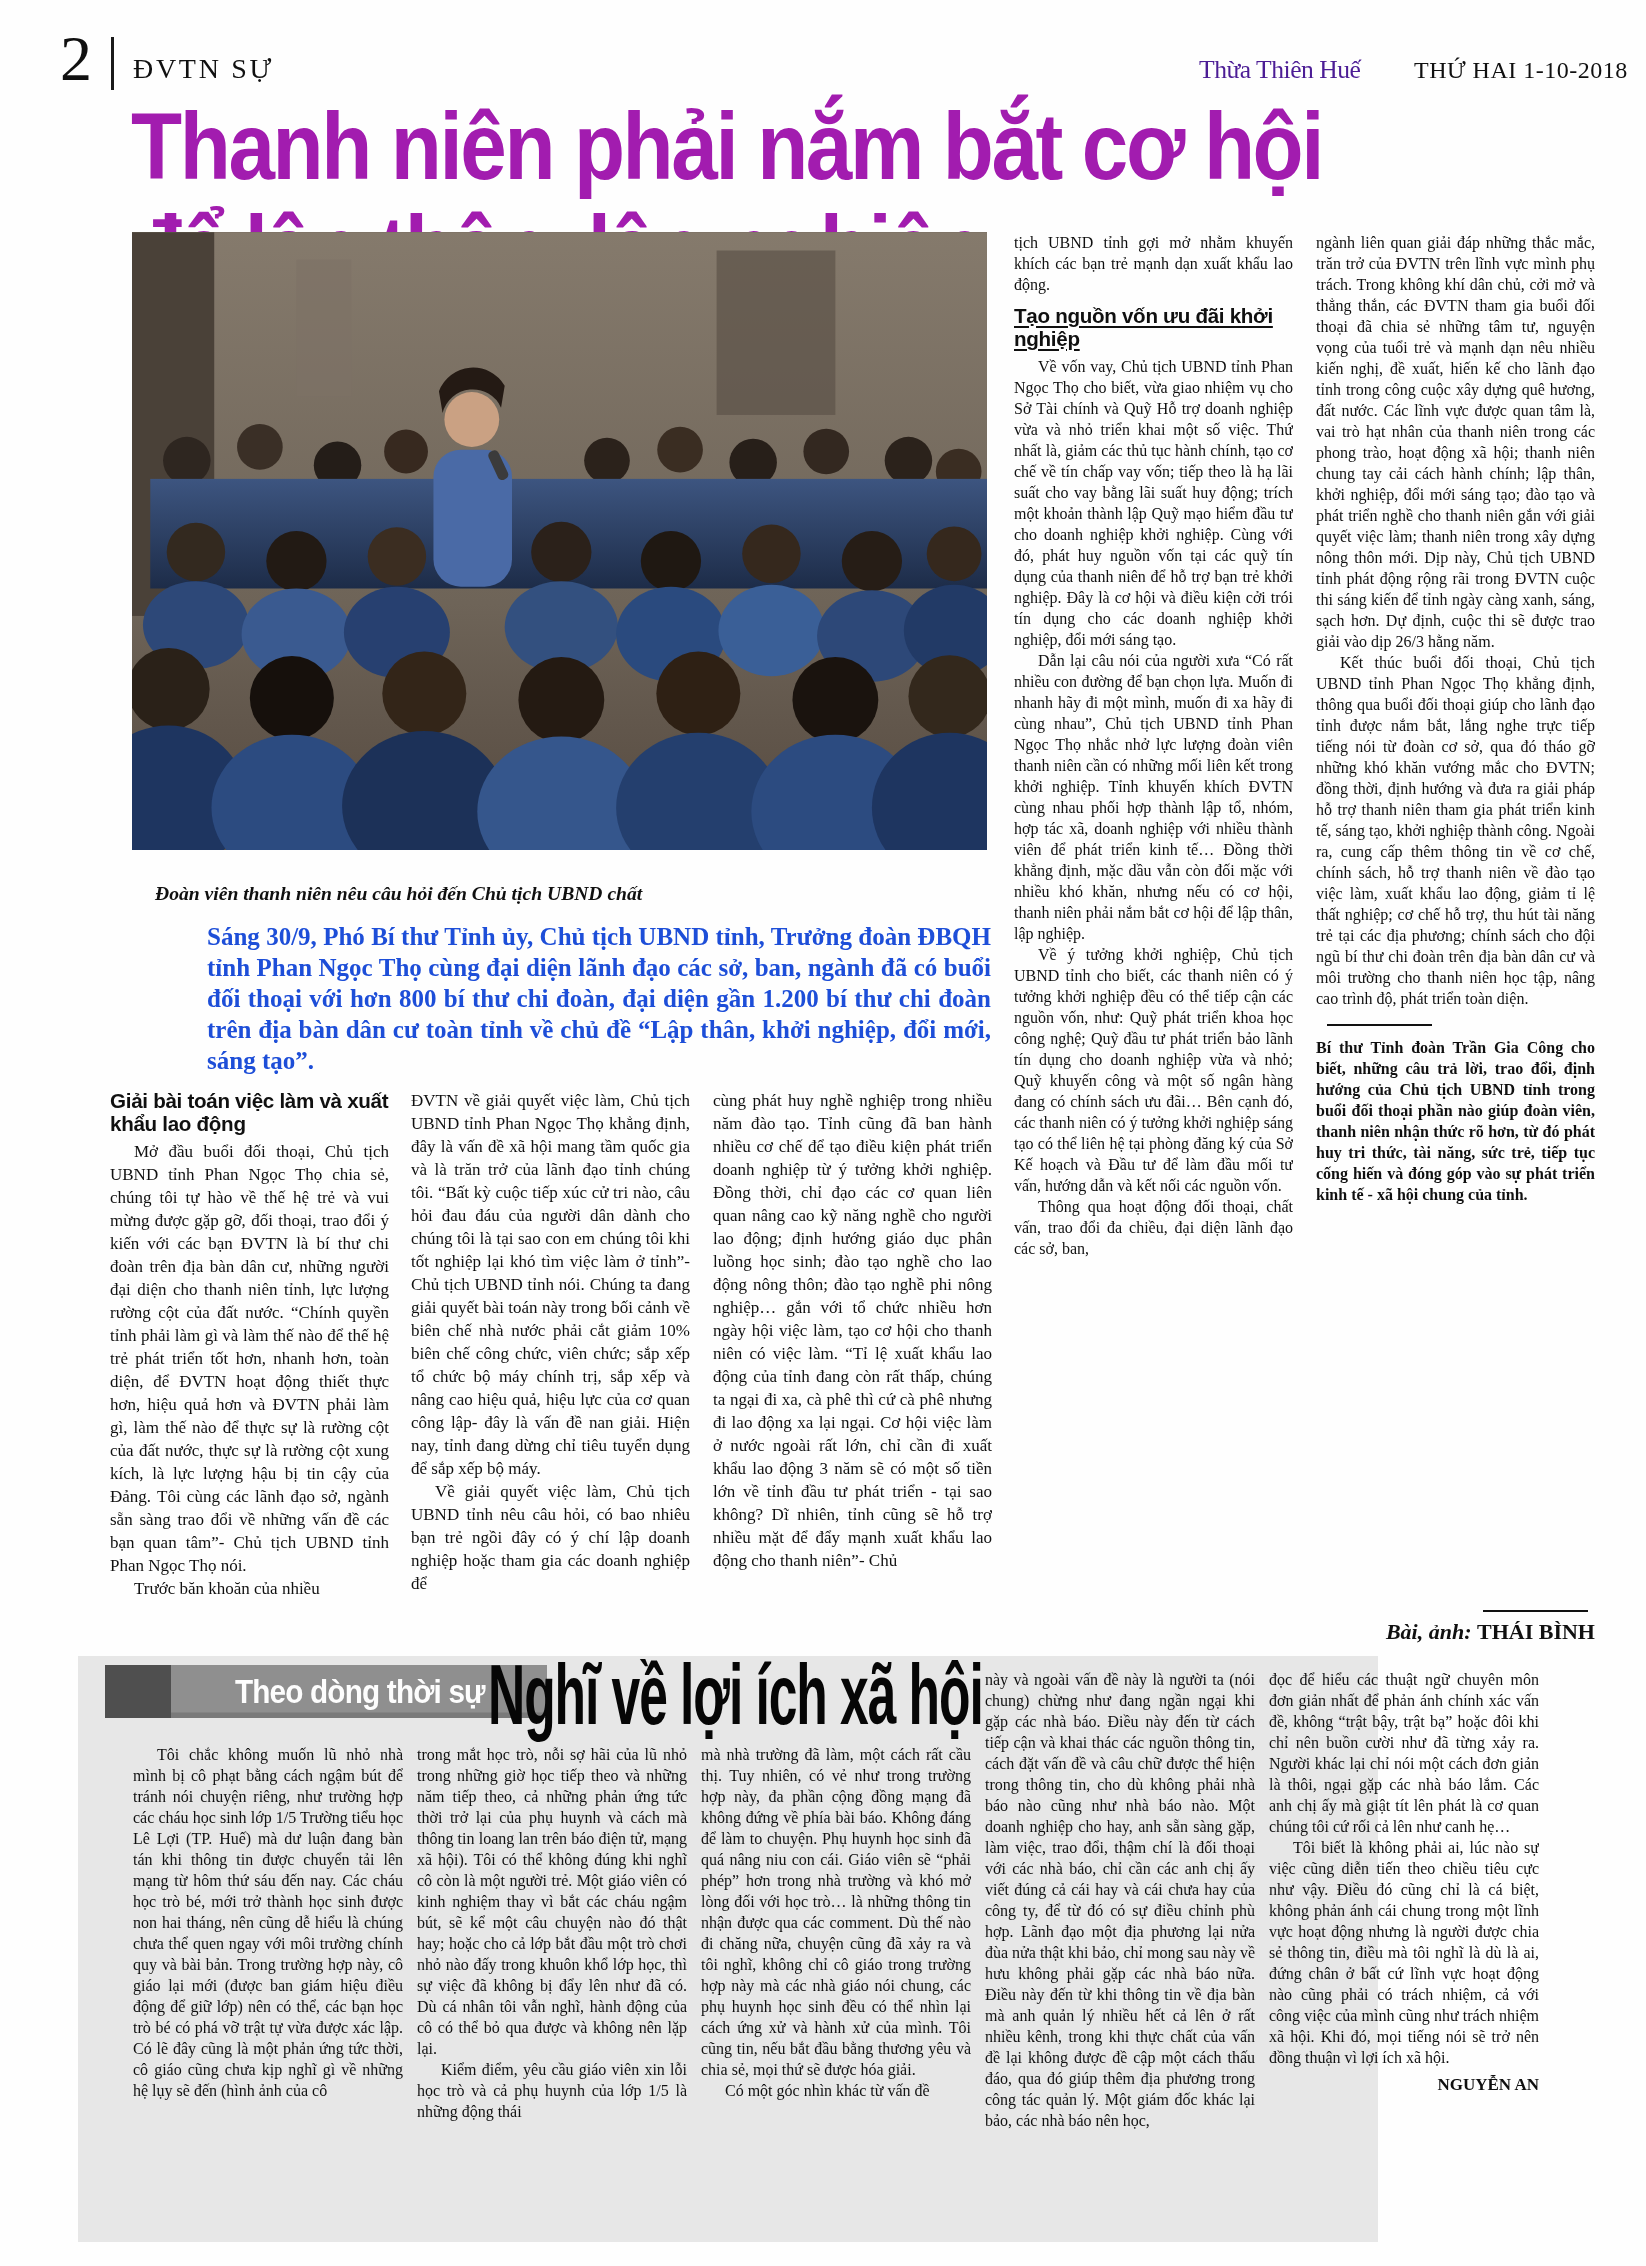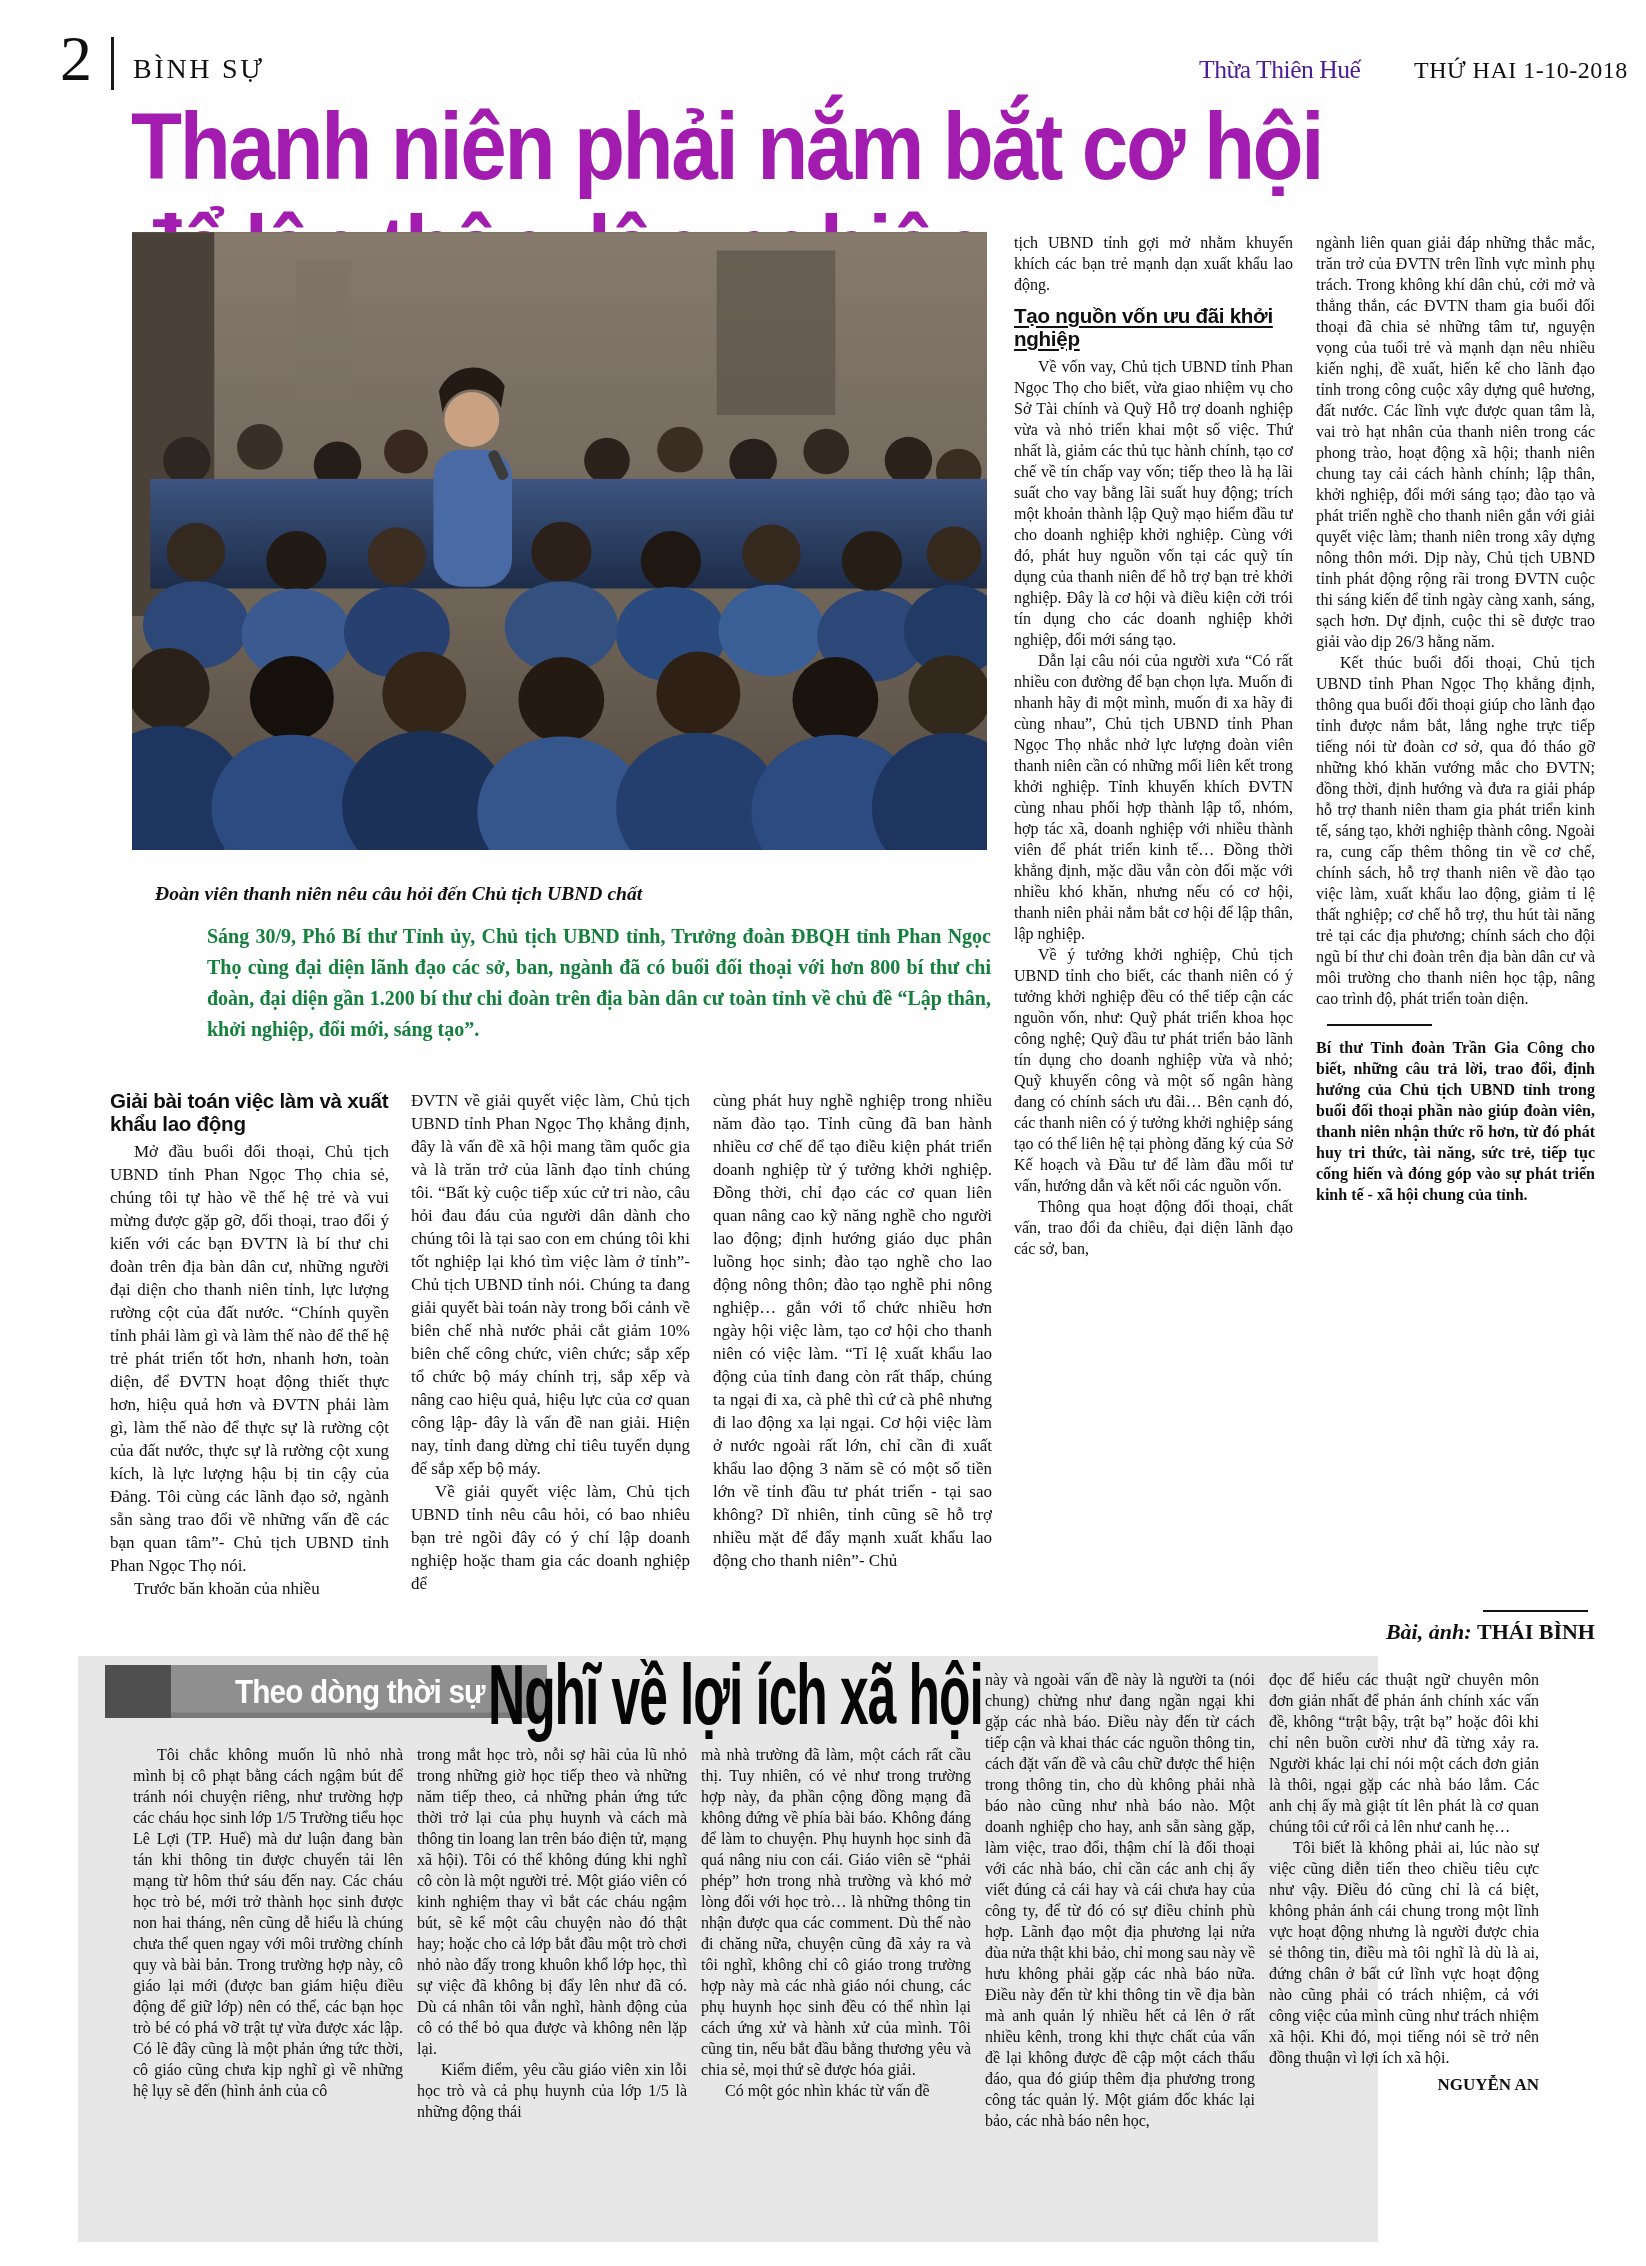--- a/index.html
+++ b/index.html
@@ -16,21 +16,21 @@
             font-family:"Liberation Sans",sans-serif;font-weight:700;color:#a21caf;}
   .headline .hl{display:block;font-size:95px;line-height:103px;letter-spacing:-2.7px;
                 transform:scaleX(0.88);transform-origin:left top;}
   
   .photo{position:absolute;left:132px;top:232px;width:855px;height:618px;background:#6d6257;}
   .photo svg{display:block;}
   .caption{position:absolute;left:155px;top:883px;width:822px;
            font-size:19.6px;font-style:italic;font-weight:700;}
   
   .lead{position:absolute;left:207px;top:921px;width:784px;
-        font-size:20px;line-height:31px;font-weight:700;color:#15803d;text-align:justify;}
+        font-size:25px;line-height:31px;font-weight:700;color:#1d4ed8;text-align:justify;}
   
   .col{position:absolute;width:279px;overflow:hidden;text-align:justify;}
   .col p{margin:0;font-size:17px;line-height:23px;}
   .col p.ind{text-indent:24px;}
   .col.tight p{font-size:16px;line-height:21px;}
   .subhead{margin:0 0 4.6px 0;font-family:"Liberation Sans",sans-serif;font-weight:700;
            font-size:20.6px;line-height:23px;letter-spacing:-0.3px;text-align:left;}
   .subhead.mid{margin:9.1px 0 5.5px 0;text-decoration:underline;text-underline-offset:2.7px;}
   .note-rule{border:0;border-top:2.7px solid #111;width:105px;margin:14.6px 0 11px 11px;}
   .note{font-weight:700;font-size:17px;line-height:22px;text-align:justify;}
@@ -54,21 +54,21 @@
   .op-col p.ind{text-indent:24px;}
   .op-author{margin-top:7.3px;text-align:right;font-weight:700;font-size:17px;}
 </style>
 </head>
 <body>
 
 <div class="page">
 
   <div class="pagenum">2</div>
   <div class="hdr-bar"></div>
-  <div class="section-title">BÌNH SỰ</div>
+  <div class="section-title">ĐVTN SỰ</div>
   <div class="brand">Thừa Thiên Huế</div>
   <div class="issue-date">THỨ HAI 1-10-2018</div>
 
   <div class="headline">
     <span class="hl">Thanh niên phải nắm bắt cơ hội</span>
     <span class="hl">để lập thân, lập nghiệp</span>
   </div>
 
   <div class="photo">
     <svg width="855" height="618" viewBox="0 0 936 676" xmlns="http://www.w3.org/2000/svg">

